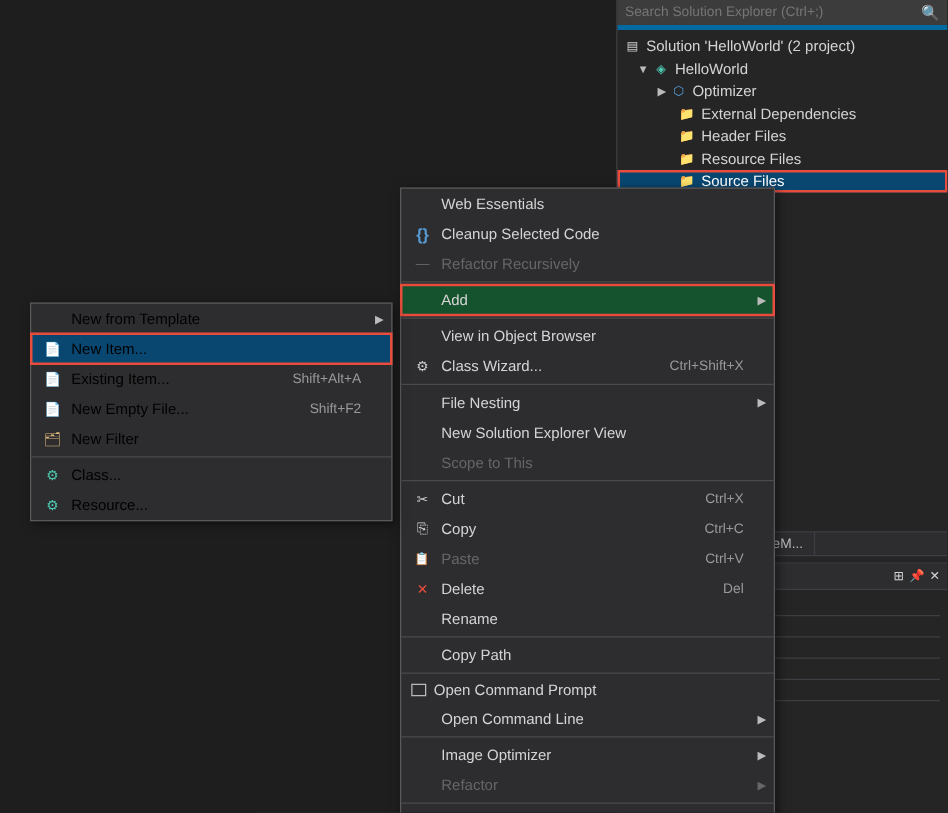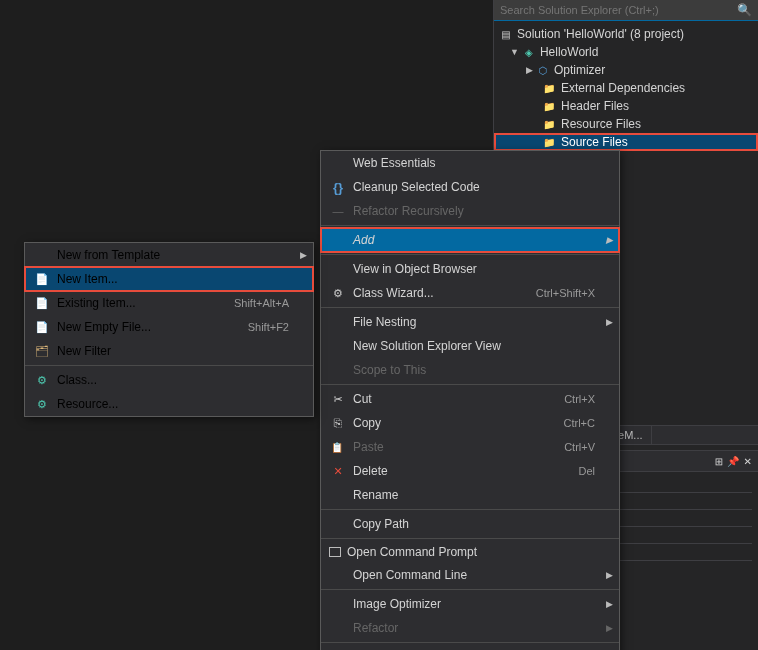--- a/index.html
+++ b/index.html
@@ -22,21 +22,21 @@
       height: 650px;
       background: #252526;
       color: #d4d4d4;
       border-left: 1px solid #3e3e42;
     }
 
     .solution-explorer-search {
       display: flex;
       align-items: center;
       background: #3c3c3c;
-      border-bottom: 1px solid #0369a1;
+      border-bottom: 4px solid #0369a1;
       padding: 3px 6px;
       gap: 0;
     }
 
     .solution-explorer-search input {
       background: transparent;
       border: none;
       outline: none;
       color: #bbb;
       font-size: 11px;
@@ -225,21 +225,21 @@
 
 <div class="solution-explorer">
   <div class="solution-explorer-search">
     <input type="text" placeholder="Search Solution Explorer (Ctrl+;)" style="">
     <span class="search-icon-unicode">🔍</span>
   </div>
   <div class="solution-tree">
 
     <div class="tree-item">
       <span class="tree-item-icon icon-solution">▤</span>
-      <span>Solution 'HelloWorld' (8 project)</span>
+      <span>Solution 'HelloWorld' (2 project)</span>
     </div>
 
     <div class="tree-item indent-1">
       <span class="arrow">▼</span>
       <span class="tree-item-icon icon-project">◈</span>
       <span>HelloWorld</span>
     </div>
 
     <div class="tree-item indent-2">
       <span class="arrow">▶</span>
@@ -359,21 +359,21 @@
     <span class="ctx-item-icon" style="color:#569cd6; font-size:13px; font-weight:bold;">{}</span>
     <span>Cleanup Selected Code</span>
   </div>
 
   <div class="ctx-item disabled">
     <span class="ctx-item-icon">—</span>
     <span>Refactor Recursively</span>
   </div>
   <div class="ctx-separator"></div>
 
-  <div class="ctx-item has-submenu-active" style="outline:2px solid #e74c3c; outline-offset:-1px; background:#0369a1;font-style:italic;">
+  <div class="ctx-item has-submenu-active" style="outline:2px solid #e74c3c; outline-offset:-1px; background:#14532d;">
     <span class="ctx-item-icon"></span>
     <span>Add</span>
     <span class="ctx-arrow">▶</span>
   </div>
   <div class="ctx-separator"></div>
 
   <div class="ctx-item">
     <span class="ctx-item-icon"></span>
     <span>View in Object Browser</span>
   </div>

